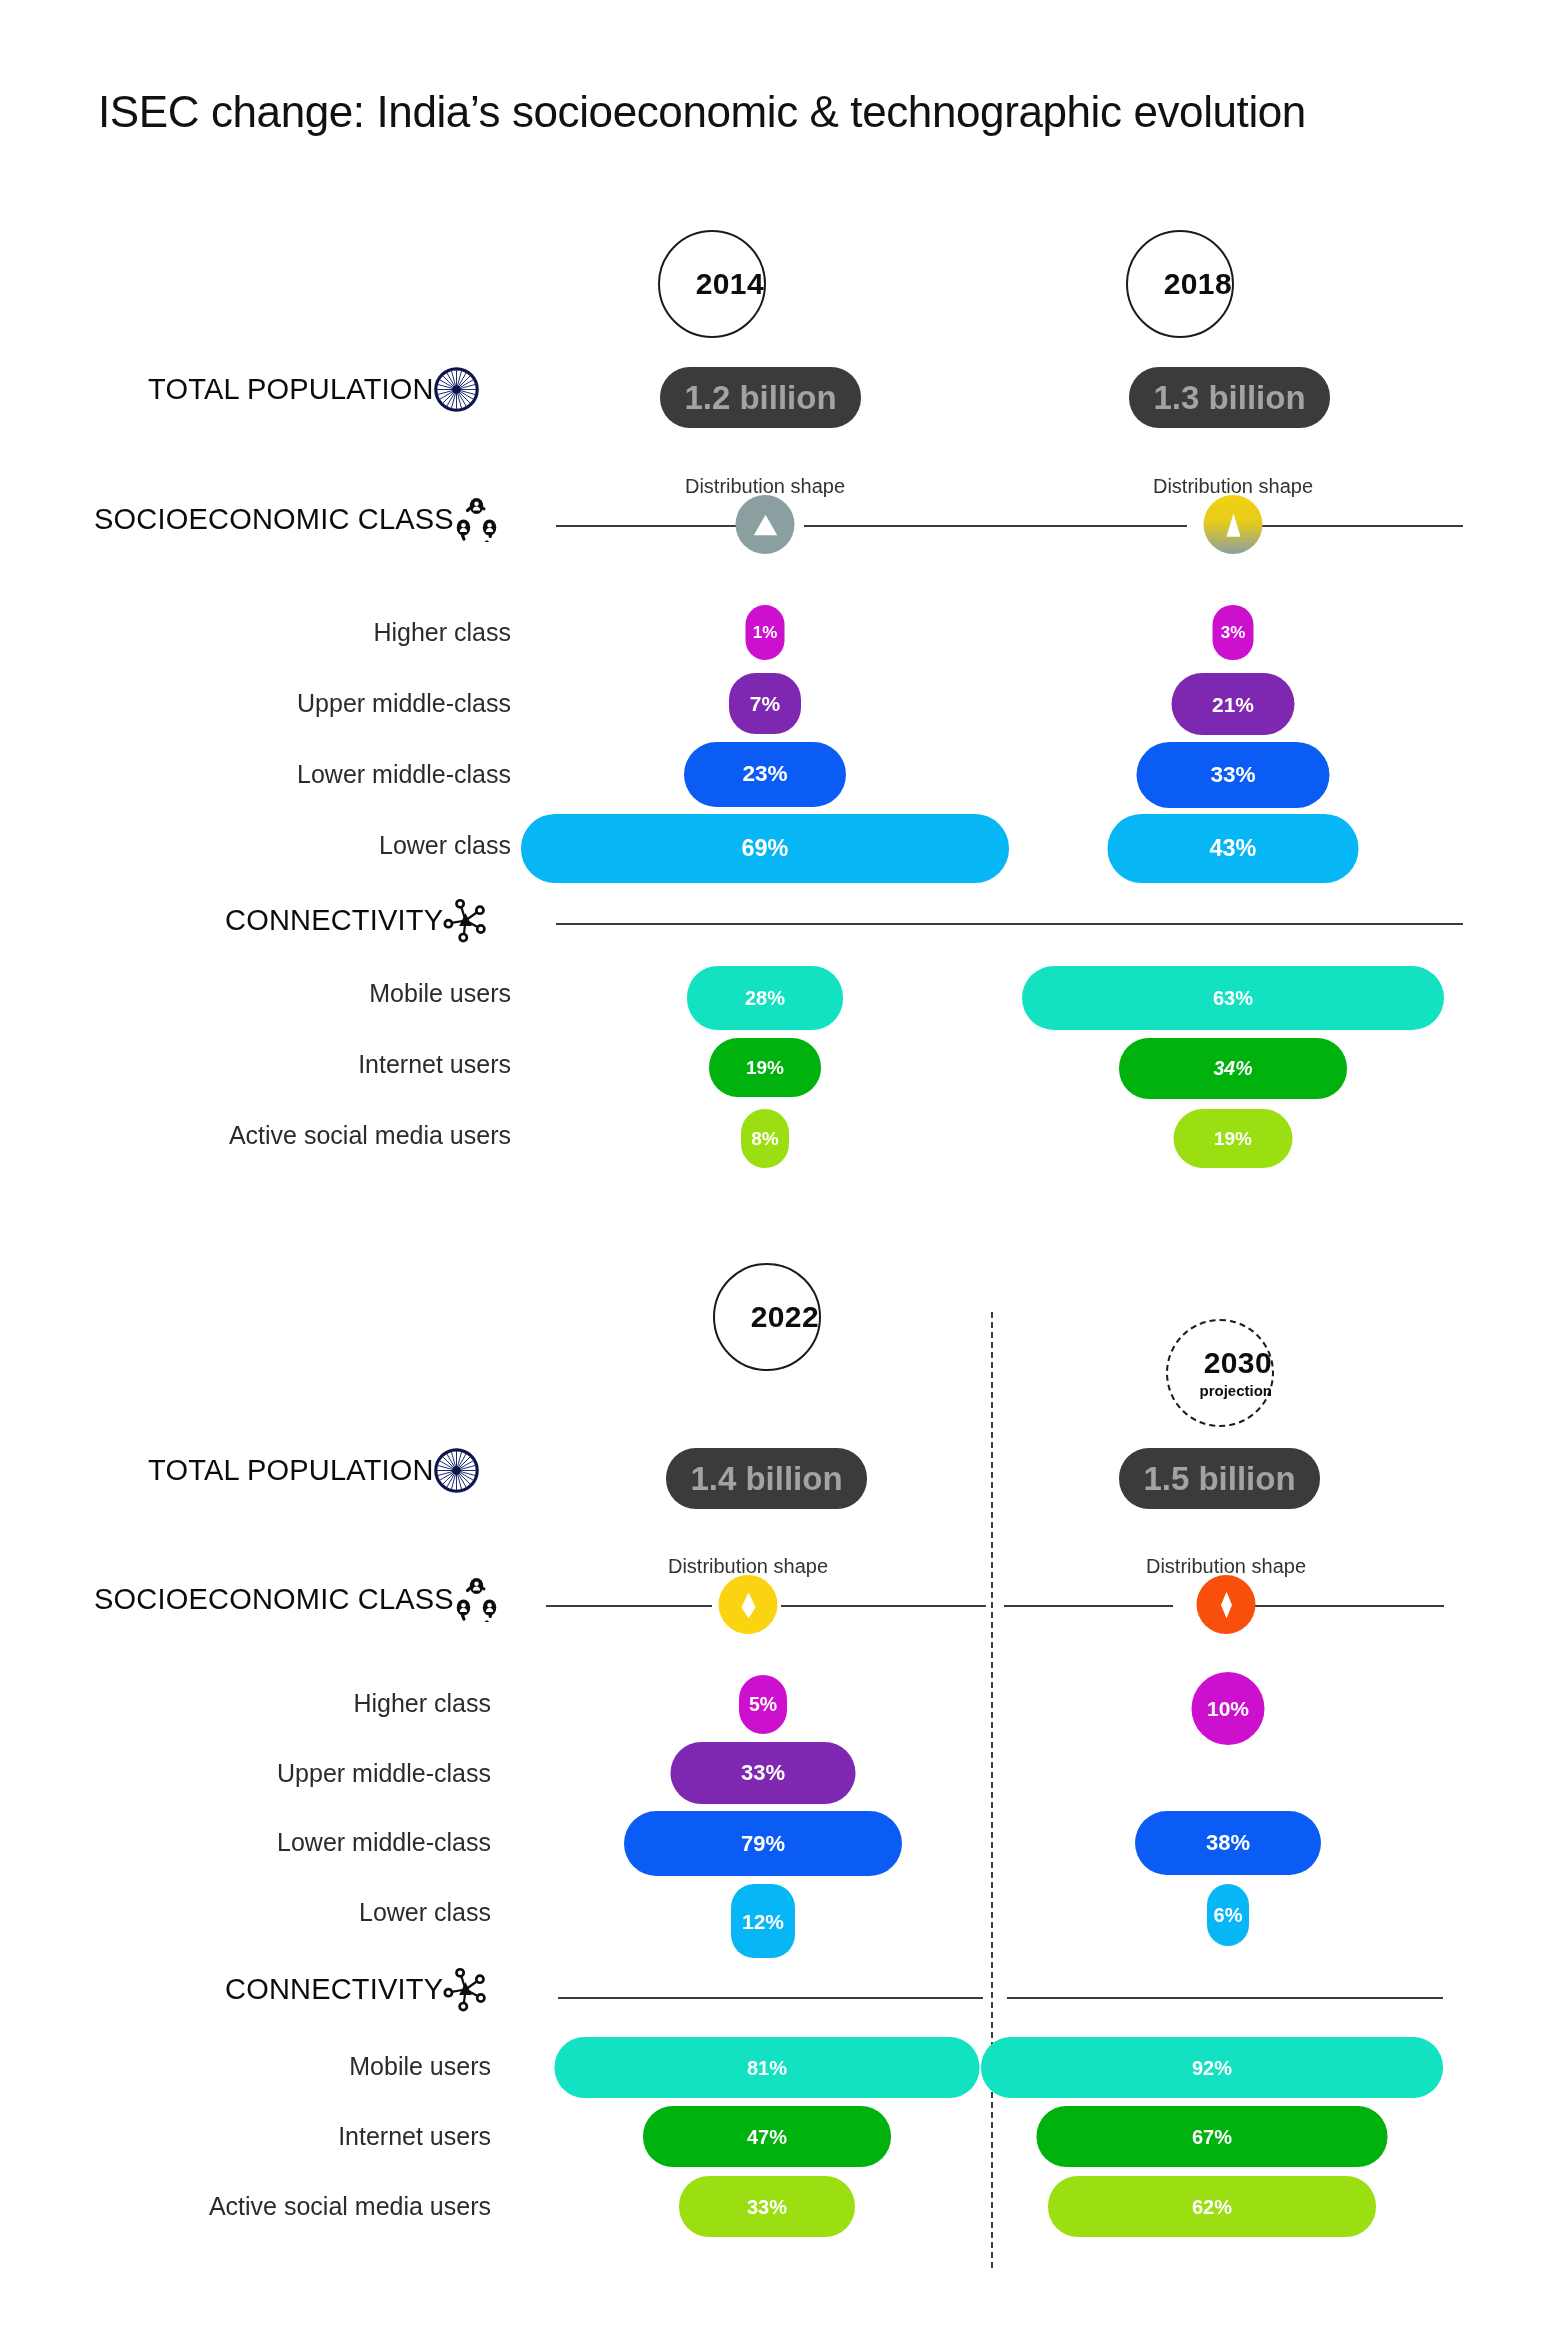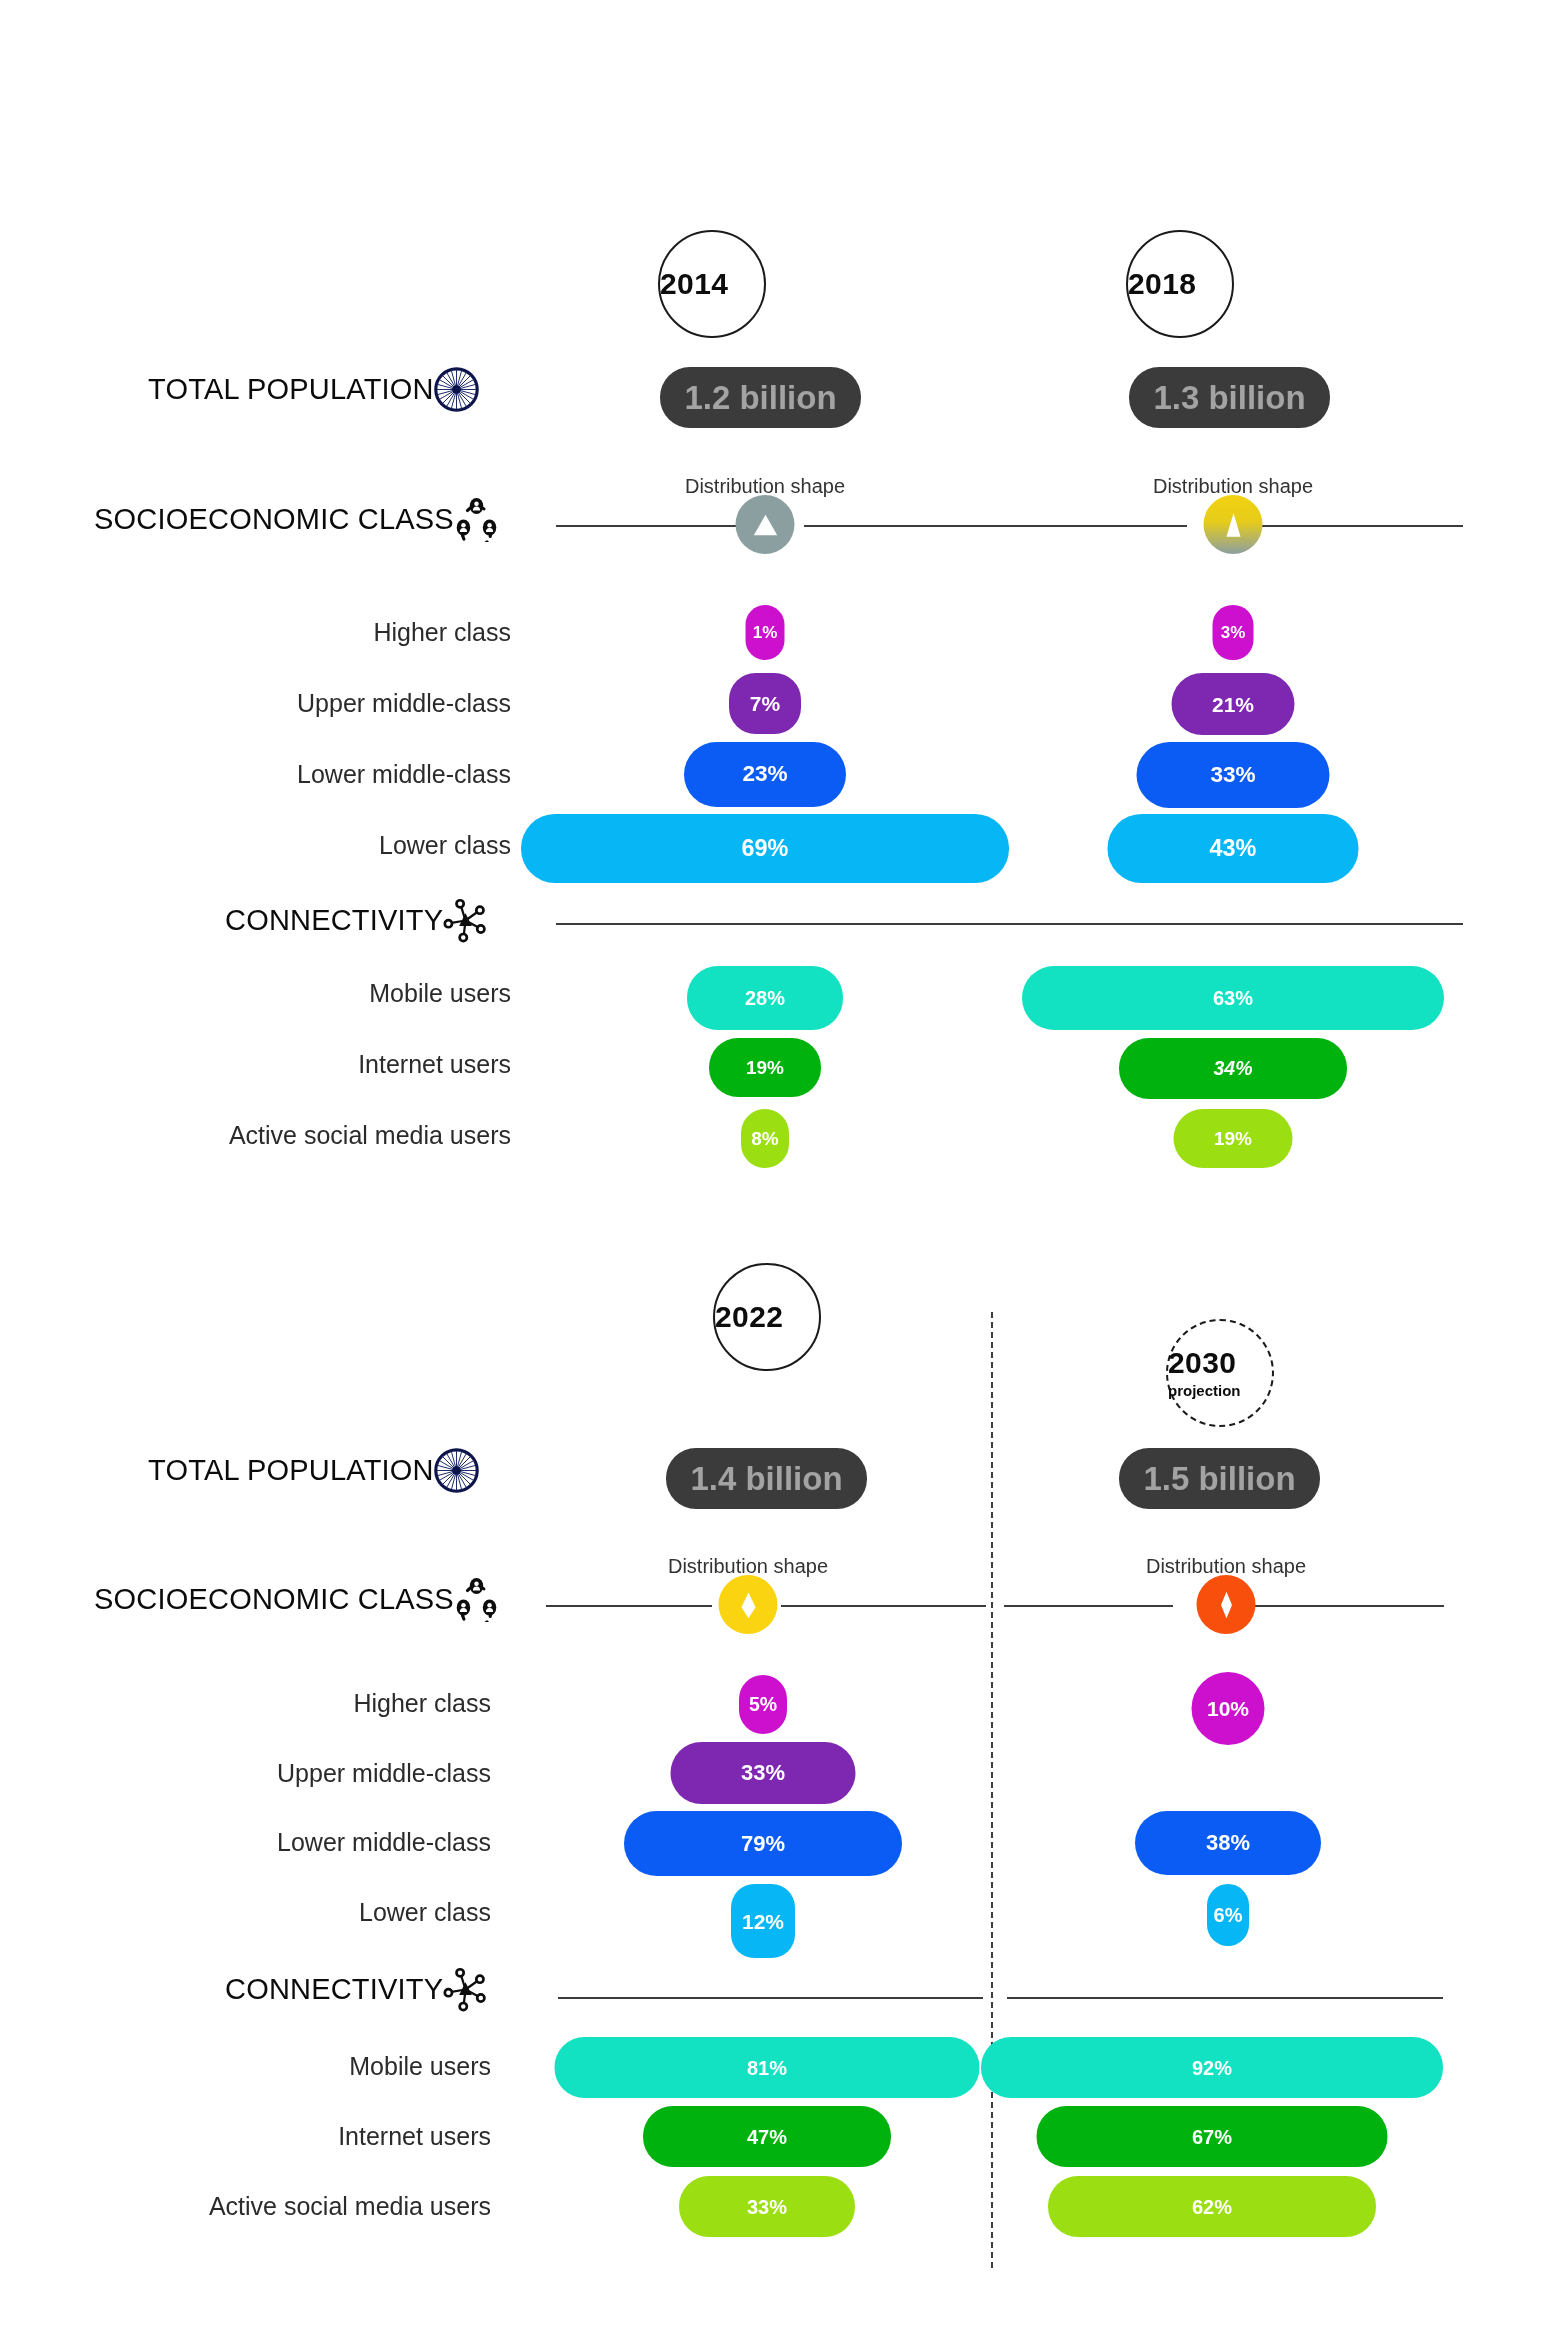--- a/index.html
+++ b/index.html
@@ -24,21 +24,21 @@
   }
 
   
   .year-circle {
     position: absolute;
     width: 108px; height: 108px;
     border-radius: 50%;
     border: 2.3px solid #1a1a1a;
     display: flex;
     flex-direction: column;
-    align-items: flex-start;
+    align-items: flex-end;
     justify-content: center;
     background: #fff;
   }
   .year-circle.dashed { border-style: dashed; border-width: 2.3px; }
   .year-circle .yr {
     font-size: 30px; font-weight: 700; color: #0d0d0d;
     letter-spacing: 0.4px; line-height: 1;
   }
   .year-circle .proj {
     font-size: 15px; font-weight: 600; color: #0d0d0d;
@@ -120,20 +120,21 @@
   .bar .val { pointer-events: none; line-height: 1; }
 
   
   .chakra { width: 45px; height: 45px; }
 </style>
 </head>
 <body>
 
 <div class="page">
 
+  <div class="title">ISEC change: India’s socioeconomic &amp; technographic evolution</div>
 
   <div class="year-circle" style="left:658px; top:230px;">
     <span class="yr">2014</span>
   </div>
   <div class="year-circle" style="left:1126px; top:230px;">
     <span class="yr">2018</span>
   </div>
 
   <div class="sec-label" style="left:148px; top:367px;">
     <span class="txt">TOTAL POPULATION</span>

